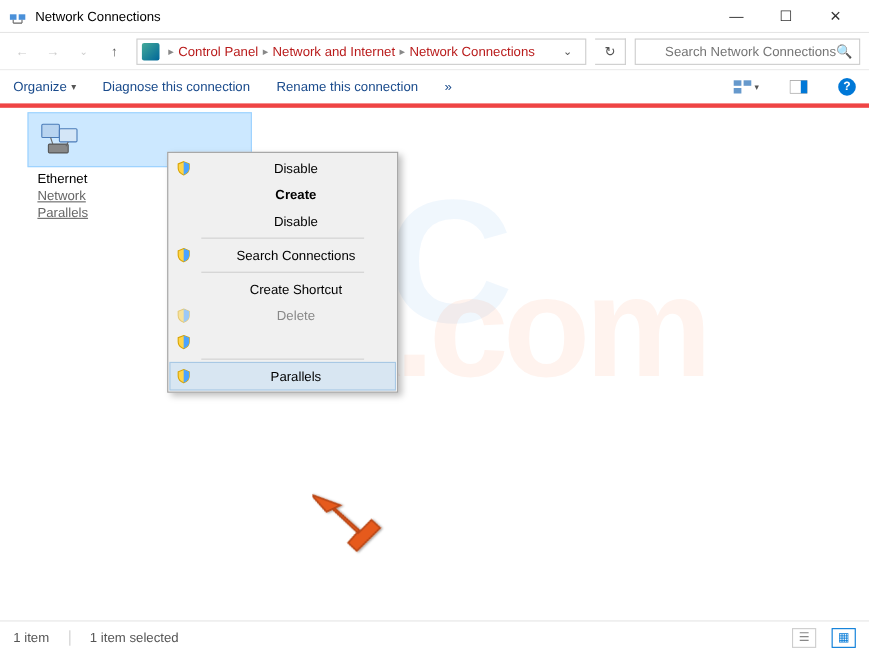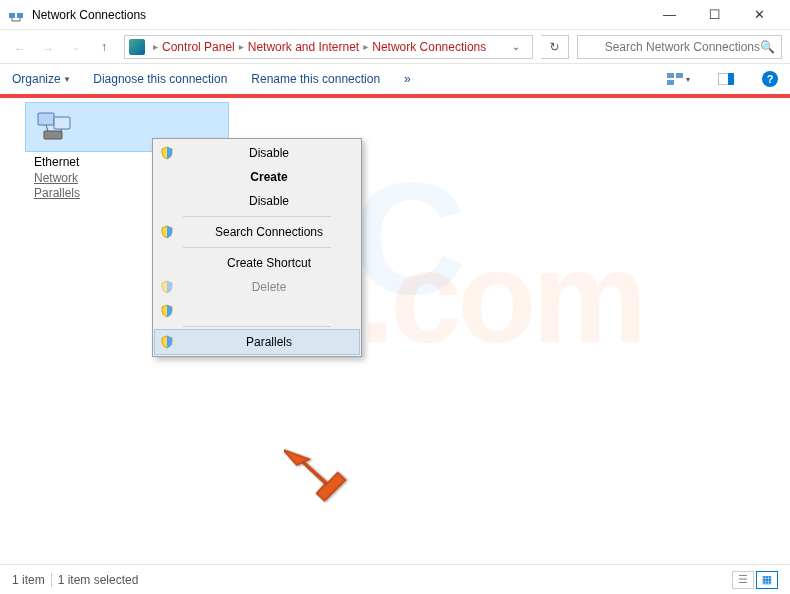--- a/index.html
+++ b/index.html
@@ -49,21 +49,21 @@
 .ctxitem.disabled { color: #888; }
 .ctxitem.hover { background: #d8e6f2; border: 1px solid #a8c8e4; height: 26px; margin: -1px; padding: 0 4px; }
 .ctxitem .shield { width: 16px; height: 16px; display: flex; align-items: center; justify-content: center; }
 .ctxitem .noicon { width: 16px; }
 .ctxitem .lbl { flex: 1; text-align: center; }
 .ctxitem .bold { font-weight: 600; }
 .ctxsep { height: 1px; background: #d0d0d0; margin: 3px 28px 3px 28px; }
 
 .cursor-arrow { position: absolute; left: 284px; top: 330px; z-index: 10; }
 
-.statusbar { position: absolute; bottom: 0; left: 0; right: 0; height: 30px; border-top: 1px solid #e5e5e5; display: flex; align-items: center; padding: 0 12px; gap: 0; color: #555; font-size: 12px; }
+.statusbar { position: absolute; bottom: 0; left: 0; right: 0; height: 30px; border-top: 1px solid #e5e5e5; display: flex; align-items: center; padding: 0 12px; gap: 12px; color: #555; font-size: 12px; }
 .statusbar .sep { width: 1px; height: 14px; background: #ccc; margin: 0 6px; }
 .statusbar .spacer { flex: 1; }
 .viewicon { width: 22px; height: 18px; border: 1px solid #ccc; display: flex; align-items: center; justify-content: center; font-size: 11px; color: #888; margin-left: 2px; }
 .viewicon.active { color: #0078d7; border-color: #0078d7; }
 </style>
 </head>
 <body>
 
 <div class="watermark2">PC</div>
 <div class="watermark">risk.com</div>

